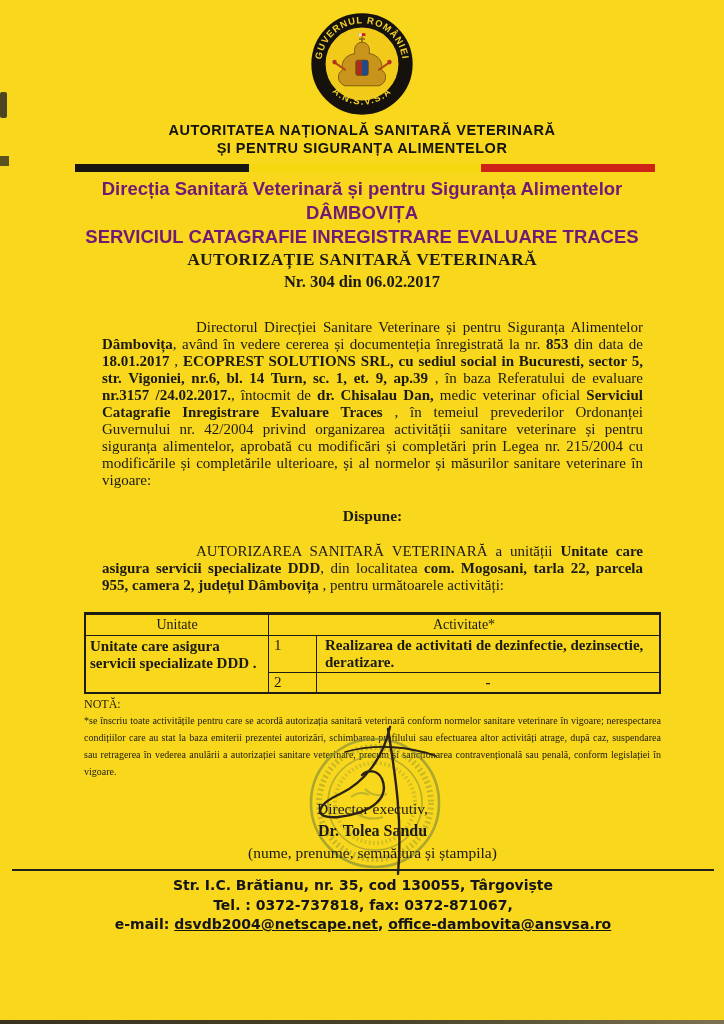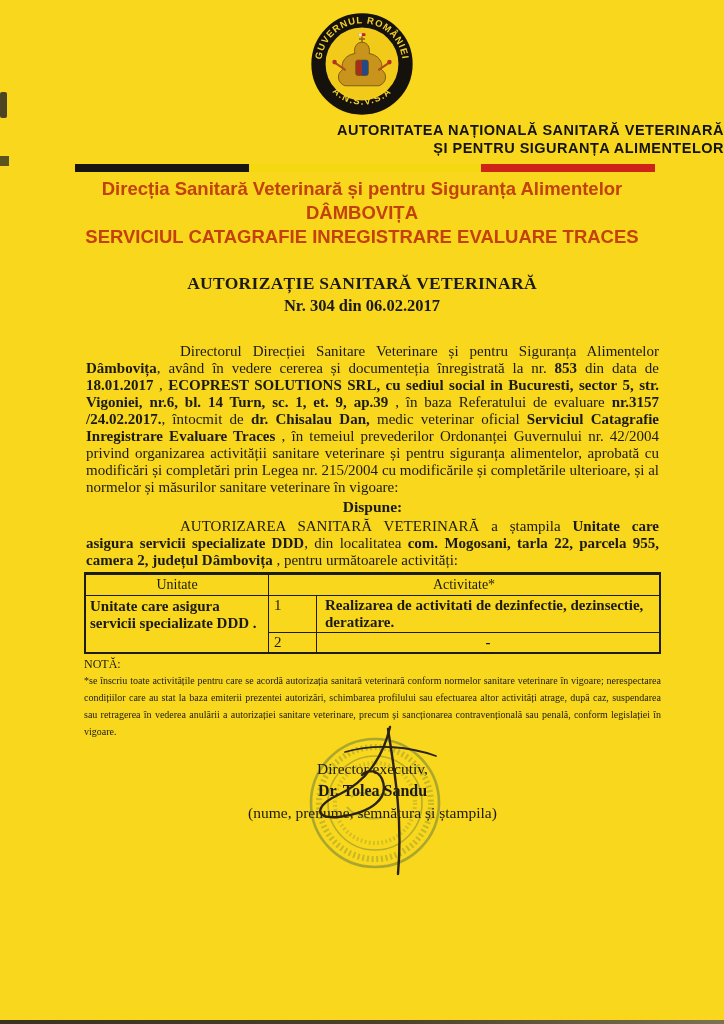--- a/index.html
+++ b/index.html
@@ -6,41 +6,41 @@
   body{width:724px;font-family:"Liberation Serif",serif;}
   .page{
     position:relative;width:724px;height:1024px;overflow:hidden;
     background:var(--page-bg,#f8d71c);color:#1b1a14;
   }
   
   .seal-row{text-align:center;padding-top:11px;height:108px;}
   .seal-row svg{display:inline-block;}
   
   .authority{
-    text-align:right;margin-top:2px;
+    text-align:center;margin-top:2px;
     font-family:"Liberation Sans",sans-serif;font-weight:bold;
     font-size:14.5px;line-height:18px;letter-spacing:.5px;color:#14130e;
   }
   
   .flag-bar{display:flex;width:580px;height:8px;margin:7px 0 0 75px;}
   .flag-bar .seg1{width:30%;background:var(--flag-black,#17150f);}
   .flag-bar .seg2{width:40%;background:var(--flag-yellow,#f6d811);}
   .flag-bar .seg3{width:30%;background:var(--flag-red,#cd2417);}
   
   .dept{
     text-align:center;margin-top:5px;
     font-family:"Liberation Sans",sans-serif;font-weight:bold;
-    font-size:18.5px;line-height:24px;color:#c2410c;
+    font-size:18.5px;line-height:24px;color:#701a75;
   }
   
-  .doc-title{text-align:center;margin-top:24px;font-weight:bold;font-size:17.5px;letter-spacing:.3px;}
+  .doc-title{text-align:center;margin-top:0;font-weight:bold;font-size:17.5px;letter-spacing:.3px;}
   .doc-sub{text-align:center;margin-top:2px;font-weight:bold;font-size:16.5px;}
   
   .content{width:577px;margin-left:84px;}
-  .para{margin:2px;text-align:justify;font-size:15px;line-height:17px;text-indent:94px;}
+  .para{margin:18px;text-align:justify;font-size:15px;line-height:17px;text-indent:94px;}
   .p1{margin-top:27px;}
   .b{font-weight:bold;}
   .dispune{text-align:center;font-weight:bold;font-size:15.5px;line-height:18px;margin-top:1px;}
   
   .auth-table{border-collapse:collapse;width:577px;margin-top:3px;font-size:15px;
     border:2px solid #1d1c15;border-top:3px solid #1d1c15;}
   .auth-table td{border:1.6px solid #1d1c15;}
   .th-cell{text-align:center;height:20px;padding:0 0;font-size:14px;}
   .unit-cell{font-weight:bold;width:172px;padding:2px 6px 2px 4px;vertical-align:top;line-height:17px;}
   .num-cell{width:42px;padding:1px 0 1px 5px;vertical-align:top;}
@@ -123,21 +123,21 @@
 
   <div class="doc-title">AUTORIZAȚIE SANITARĂ VETERINARĂ</div>
   <div class="doc-sub">Nr. 304 din 06.02.2017</div>
 
   <div class="content">
 
     <p class="para p1"><span>Directorul Direcției Sanitare Veterinare și pentru Siguranța Alimentelor </span><span class="b">Dâmbovița</span><span>, având în vedere cererea și documenteția înregistrată la nr. </span><span class="b">853</span><span> din data de </span><span class="b">18.01.2017</span><span> , </span><span class="b">ECOPREST SOLUTIONS SRL,  cu sediul social  in Bucuresti, sector 5, str. Vigoniei, nr.6, bl. 14 Turn, sc. 1, et. 9, ap.39</span><span> ,  în baza Referatului de evaluare </span><span class="b">nr.3157 /24.02.2017.</span><span>, întocmit de </span><span class="b">dr. Chisalau Dan,</span><span> medic veterinar oficial </span><span class="b">Serviciul Catagrafie Inregistrare Evaluare Traces</span><span> , în temeiul prevederilor Ordonanței Guvernului nr. 42/2004 privind organizarea activității sanitare veterinare și pentru siguranța alimentelor, aprobată cu modificări și completări prin Legea nr. 215/2004 cu modificările și completările ulterioare, și al normelor și măsurilor sanitare veterinare în vigoare:</span></p>
 
     <div class="dispune">Dispune:</div>
 
-    <p class="para p2"><span>AUTORIZAREA SANITARĂ VETERINARĂ a ștampila  </span><span class="b">Unitate care asigura servicii specializate DDD</span><span>, din localitatea </span><span class="b">com. Mogosani, tarla 22, parcela 955, camera 2,  județul Dâmbovița</span><span> , pentru următoarele activități:</span></p>
+    <p class="para p2"><span>AUTORIZAREA SANITARĂ VETERINARĂ a unității  </span><span class="b">Unitate care asigura servicii specializate DDD</span><span>, din localitatea </span><span class="b">com. Mogosani, tarla 22, parcela 955, camera 2,  județul Dâmbovița</span><span> , pentru următoarele activități:</span></p>
 
     <table class="auth-table">
       <tbody>
         <tr>
           <td class="th-cell">Unitate</td>
           <td class="th-cell" colspan="2">Activitate*</td>
         </tr>
         <tr>
           <td class="unit-cell" rowspan="2">Unitate care asigura servicii specializate DDD .</td>
           <td class="num-cell">1</td>
@@ -171,17 +171,22 @@
   </svg>
 
   <svg class="signature-svg" width="175" height="158" viewBox="0 0 175 158">
     <g fill="none" stroke="#2b2117" stroke-width="2.4" stroke-linecap="round">
       <path d="M 97,5 C 90,36 72,60 47,72 C 23,83 19,97 45,95 C 79,91 97,76 89,57 C 85,48 75,47 69,53"></path>
       <path d="M 95,7 C 101,46 110,95 105,152"></path>
       <path d="M 52,30 C 84,21 118,25 143,34" stroke-width="1.8"></path>
     </g>
   </svg>
 
+  <div class="footer">
+    <div>Str. I.C. Brătianu, nr. 35, cod 130055, Târgoviște</div>
+    <div>Tel. : 0372-737818, fax: 0372-871067,</div>
+    <div><span>e-mail: </span><span class="email">dsvdb2004@netscape.net</span><span>, </span><span class="email">office-dambovita@ansvsa.ro</span></div>
+  </div>
 
   <div class="bottom-edge"></div>
   <div class="smudge1"></div>
   <div class="smudge2"></div>
 </div>
 
 </body></html>

